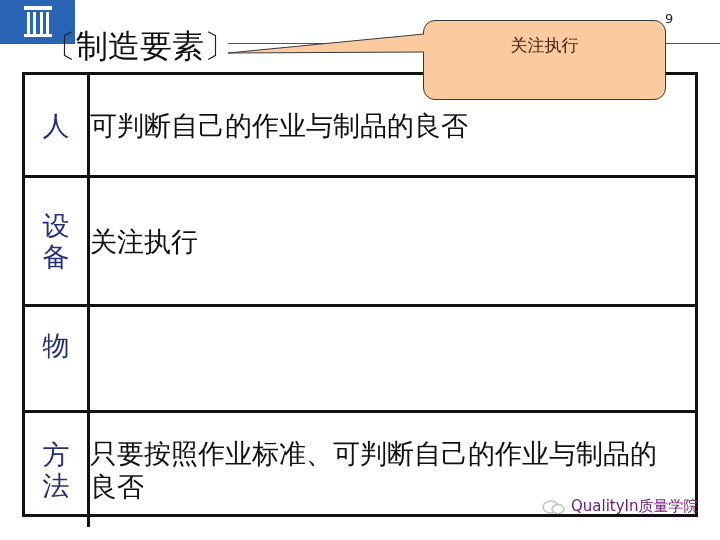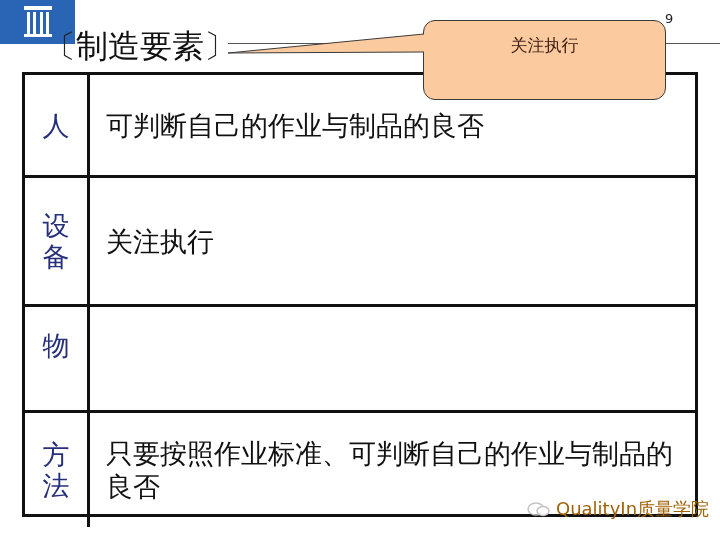--- a/index.html
+++ b/index.html
@@ -71,28 +71,28 @@
       width: 65px; height: 100%;
       border-right: 3px solid #111; box-sizing: border-box;
       display: flex; align-items: center; justify-content: center;
       color: #26307a; font-size: 27px; line-height: 31px;
       text-align: center;
     }
     .row-label span { display: block; width: 30px; word-break: break-all; }
     .row-text {
       flex: 1; height: 100%;
       display: flex; align-items: center;
-      padding-left: 16px; padding-right: 14px;
+      padding-left: 0; padding-right: 14px;
       color: #111; font-size: 27px; line-height: 33px;
       box-sizing: border-box;
     }
 
     .watermark {
-      position: absolute; left: 526px; top: 497px;
-      font-size: 18px; color: #a16207; white-space: nowrap;
+      position: absolute; left: 541px; top: 497px;
+      font-size: 15px; color: #701a75; white-space: nowrap;
       z-index: 4; display: flex; align-items: center; gap: 4px;
     }
     .watermark-icon { width: 26px; height: 16px; }
   </style>
 </head>
 <body>
 
 <div class="slide">
 
   <div class="logo-block">

